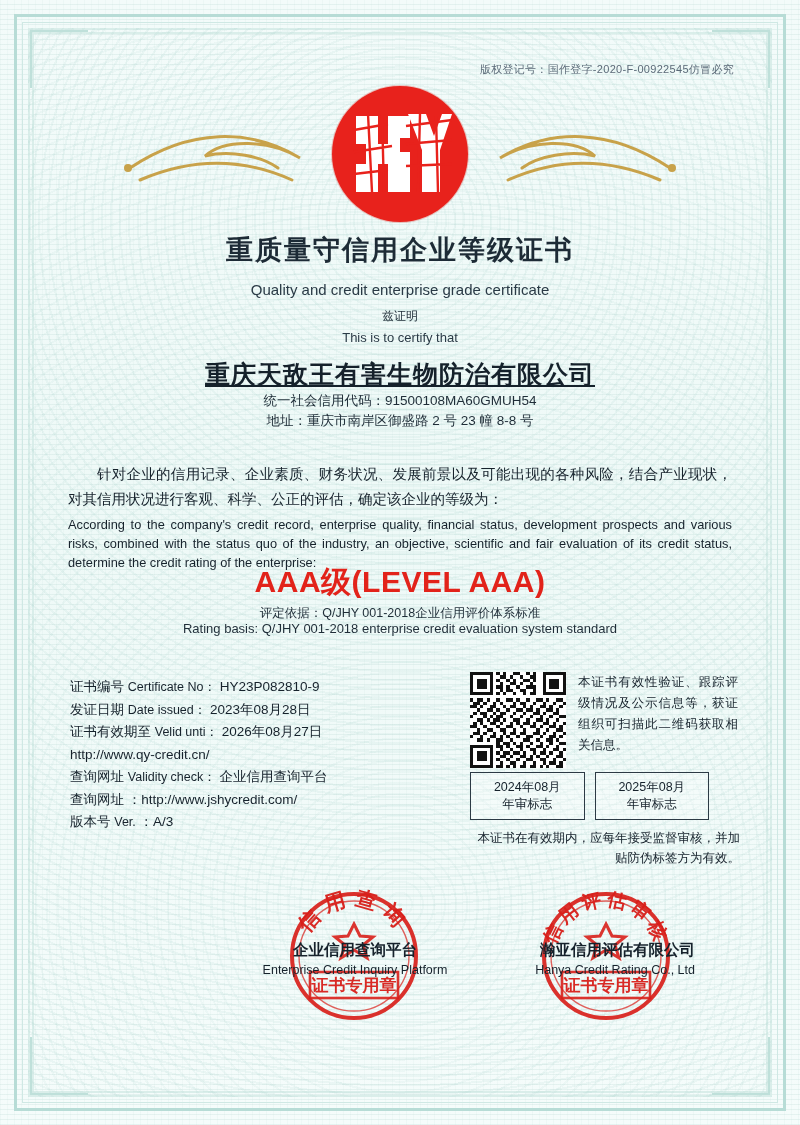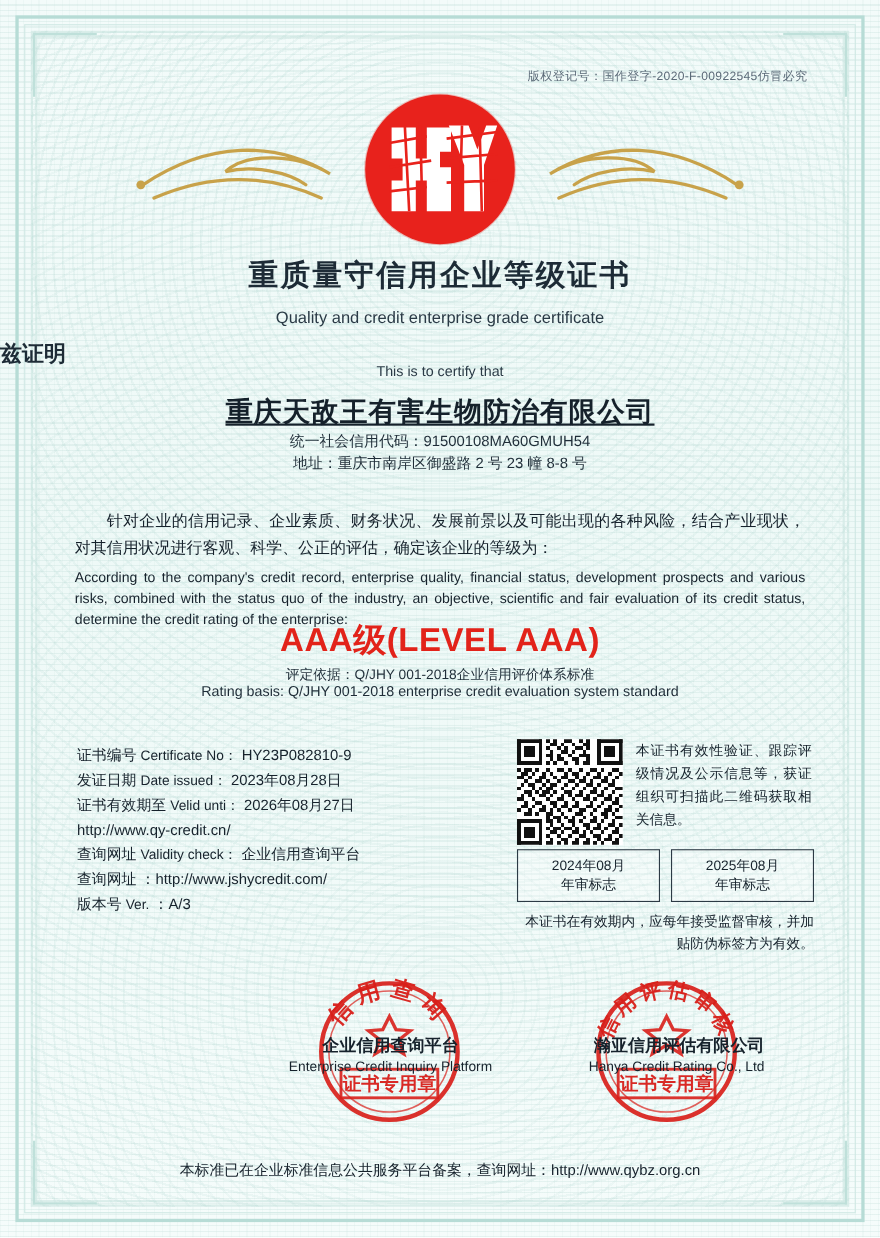--- a/index.html
+++ b/index.html
@@ -107,23 +107,24 @@
     top: 281px;
     left: 0; right: 0;
     text-align: center;
     font-size: 15px;
     color: #2a3a46;
   }
   .certify-zh {
     position: absolute;
     top: 308px;
     left: 0; right: 0;
-    font-size: 20px;
+    text-align: center;
+    font-size: 12px;
     color: #1d2b36;
-    font-weight: bold;
+    font-weight: normal;
   }
   .certify-en {
     position: absolute;
     top: 330px;
     left: 0; right: 0;
     text-align: center;
     font-size: 13px;
     color: #2a3a46;
   }
   .company {
@@ -232,21 +233,21 @@
     font-size: 12.5px;
     color: #16222c;
     line-height: 21px;
     text-align: justify;
   }
 
   .stamps-year {
     position: absolute;
     top: 772px;
     left: 470px;
-    width: 270px;
+    width: 239px;
     display: flex;
     gap: 10px;
   }
   .year-box {
     width: 128px;
     height: 46px;
     border: 1px solid #2c3a45;
     display: flex;
     flex-direction: column;
     align-items: center;
@@ -690,14 +691,13 @@
 
   <div class="org left">
     <div class="zh">企业信用查询平台</div>
     <div class="en">Enterprise Credit Inquiry Platform</div>
   </div>
   <div class="org right">
     <div class="zh">瀚亚信用评估有限公司</div>
     <div class="en">Hanya Credit Rating Co., Ltd</div>
   </div>
 
-  <div class="footer">本标准已在企业标准信息公共服务平台备案，查询网址：http://www.qybz.org.cn</div>
 </div>
 
 </body></html>

